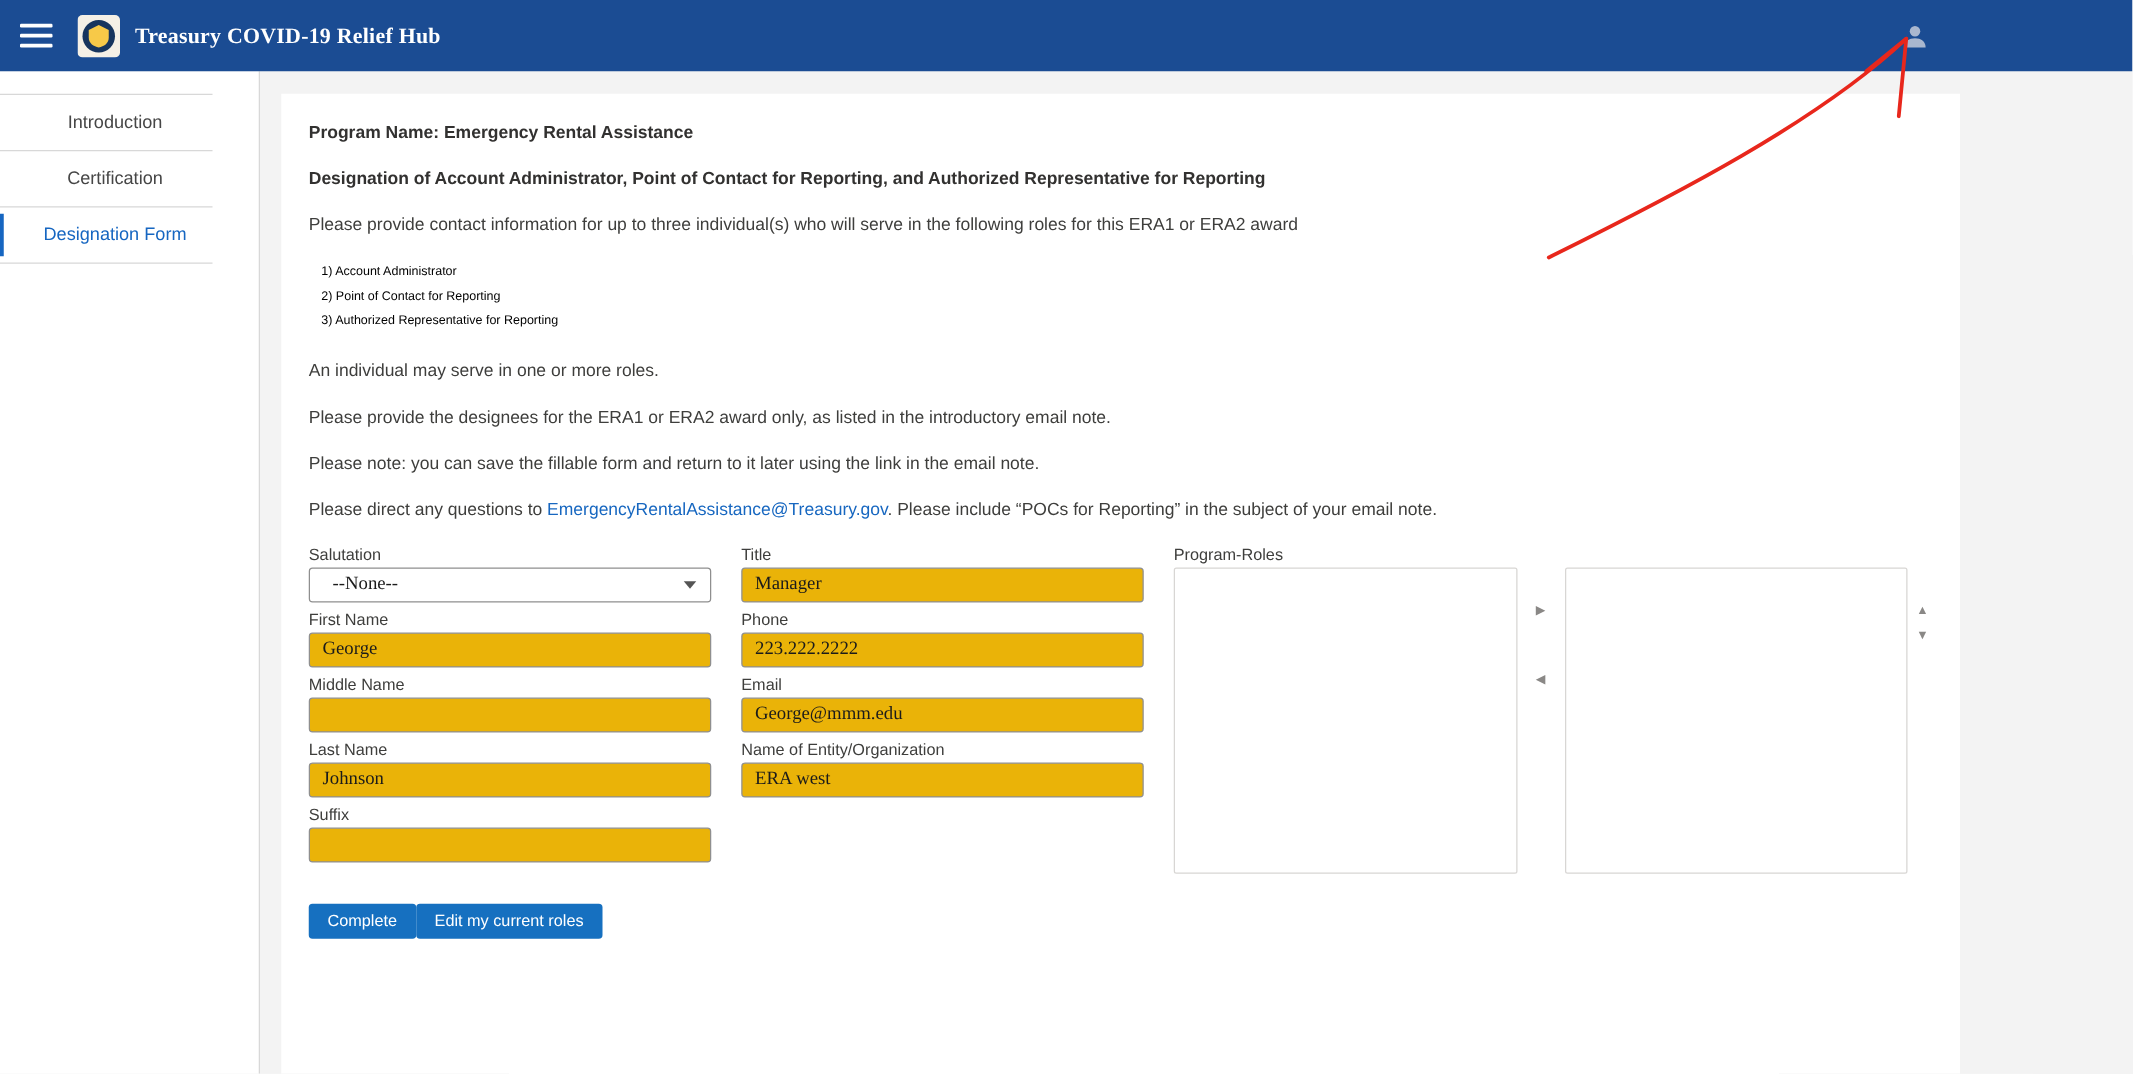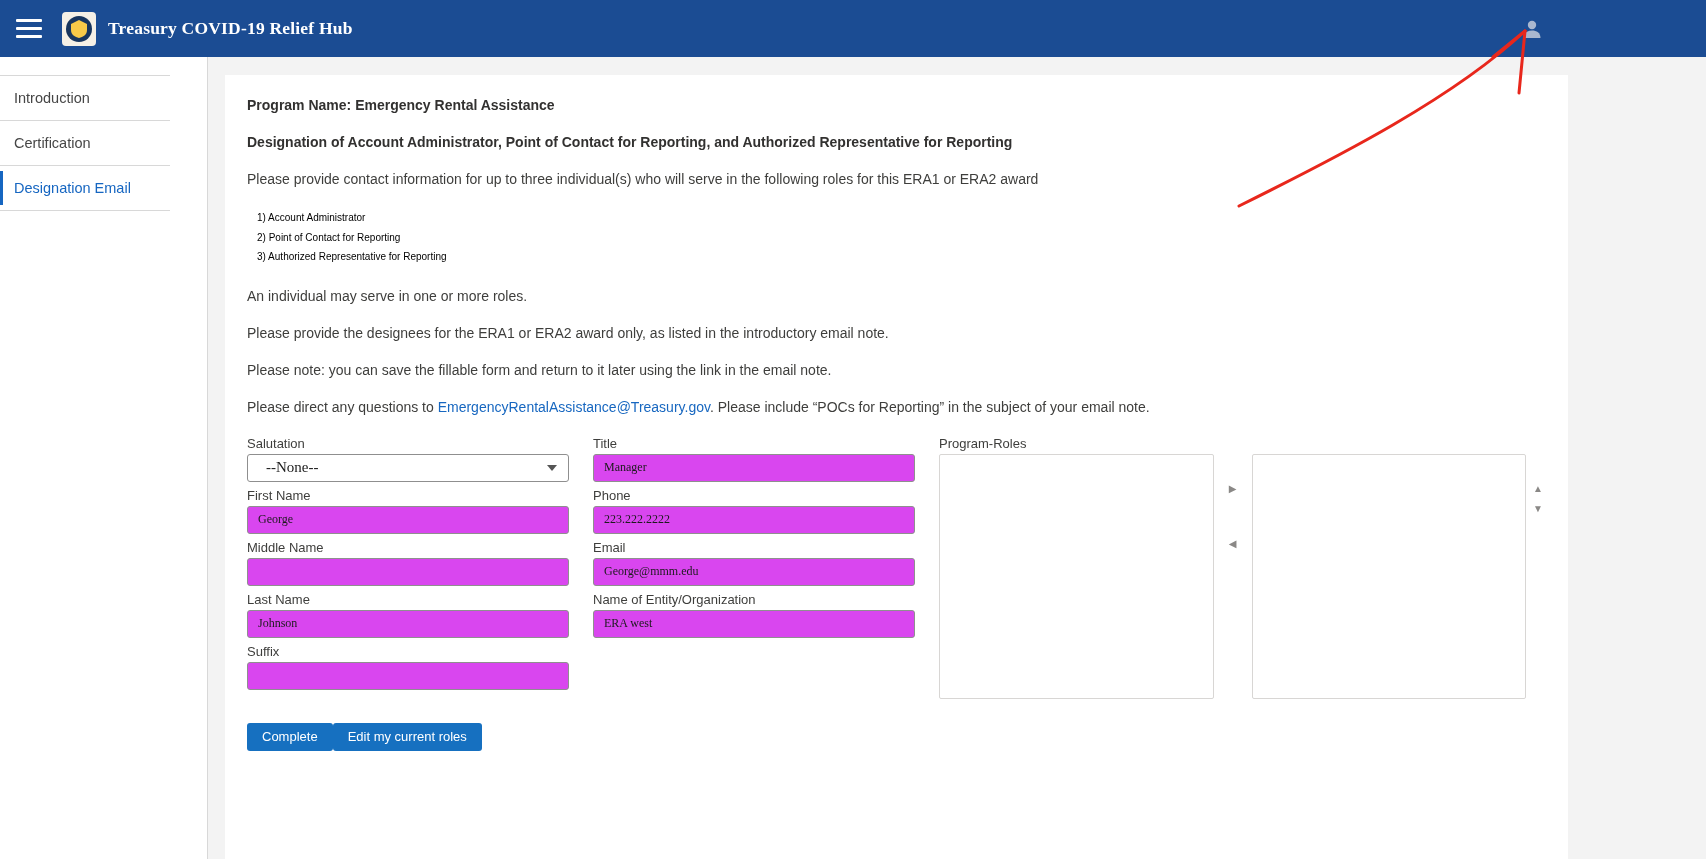--- a/index.html
+++ b/index.html
@@ -28,21 +28,21 @@
     font-size: 17.5px; margin-left: 12px; letter-spacing: .2px;
   }
   .topbar-spacer { flex: 1; }
   .user-icon { width: 24px; height: 24px; margin-right: 146px; cursor: pointer; flex: 0 0 auto; }
 
   
   .sidebar {
     position: absolute; top: 57px; left: 0; width: 208px; bottom: 0;
     background: #fff; border-right: 1px solid #d8d8d8;
   }
-  .nav-list { margin: 18px 37px 0 0; border-top: 1px solid #d8d8d8; }
+  .nav-list { margin: 18px 37px 0 0; border-top: 1px solid #d8d8d8; text-align: center; }
   .nav-item {
     position: relative; padding: 14px 0 14px 14px;
     font-size: 14.5px; color: #464646; border-bottom: 1px solid #d8d8d8; cursor: pointer;
   }
   .nav-item.active { color: #1666c1; }
   .nav-item.active::before {
     content: ""; position: absolute; left: 0; top: 5px; bottom: 5px; width: 3px; background: #1666c1;
   }
 
   
@@ -62,21 +62,21 @@
 
   
   .form-area { display: flex; gap: 24px; margin-top: 8px; }
   .form-col { width: 322px; flex: 0 0 auto; }
   .field { margin-bottom: 6px; }
   .field label, .roles-col > label {
     display: block; font-size: 13px; color: #3e3e3c; margin-bottom: 3px;
   }
   .text-input {
     width: 100%; height: 28px; border: 1px solid #8f8f8f; border-radius: 3px;
-    background: #d946ef; font-family: "Liberation Serif", serif; font-size: 12px;
+    background: #eab308; font-family: "Liberation Serif", serif; font-size: 15px;
     color: #1b1b1b; padding: 0 10px;
   }
   .select-box {
     width: 100%; height: 28px; border: 1px solid #8f8f8f; border-radius: 3px;
     background: #fff; display: flex; align-items: center; position: relative;
     padding: 0 18px; cursor: pointer;
   }
   .select-box .sel-text { font-family: "Liberation Serif", serif; font-size: 15px; color: #1b1b1b; }
   .caret {
     position: absolute; right: 11px; top: 50%; transform: translateY(-50%);
@@ -141,21 +141,21 @@
       <circle cx="12" cy="8" r="4.2" fill="#a9b7cf"></circle>
       <path d="M3.5 21 c0 -5 3.9 -7.4 8.5 -7.4 s8.5 2.4 8.5 7.4 z" fill="#a9b7cf"></path>
     </svg>
   </div>
 </header>
 
 <nav class="sidebar">
   <div class="nav-list">
     <div class="nav-item">Introduction</div>
     <div class="nav-item">Certification</div>
-    <div class="nav-item active">Designation Email</div>
+    <div class="nav-item active">Designation Form</div>
   </div>
 </nav>
 
 <main class="main">
   <section class="card">
 
     <p class="para bold">Program Name: Emergency Rental Assistance</p>
     <p class="para bold">Designation of Account Administrator, Point of Contact for Reporting, and Authorized Representative for Reporting</p>
     <p class="para">Please provide contact information for up to three individual(s) who will serve in the following roles for this ERA1 or ERA2 award</p>
 

